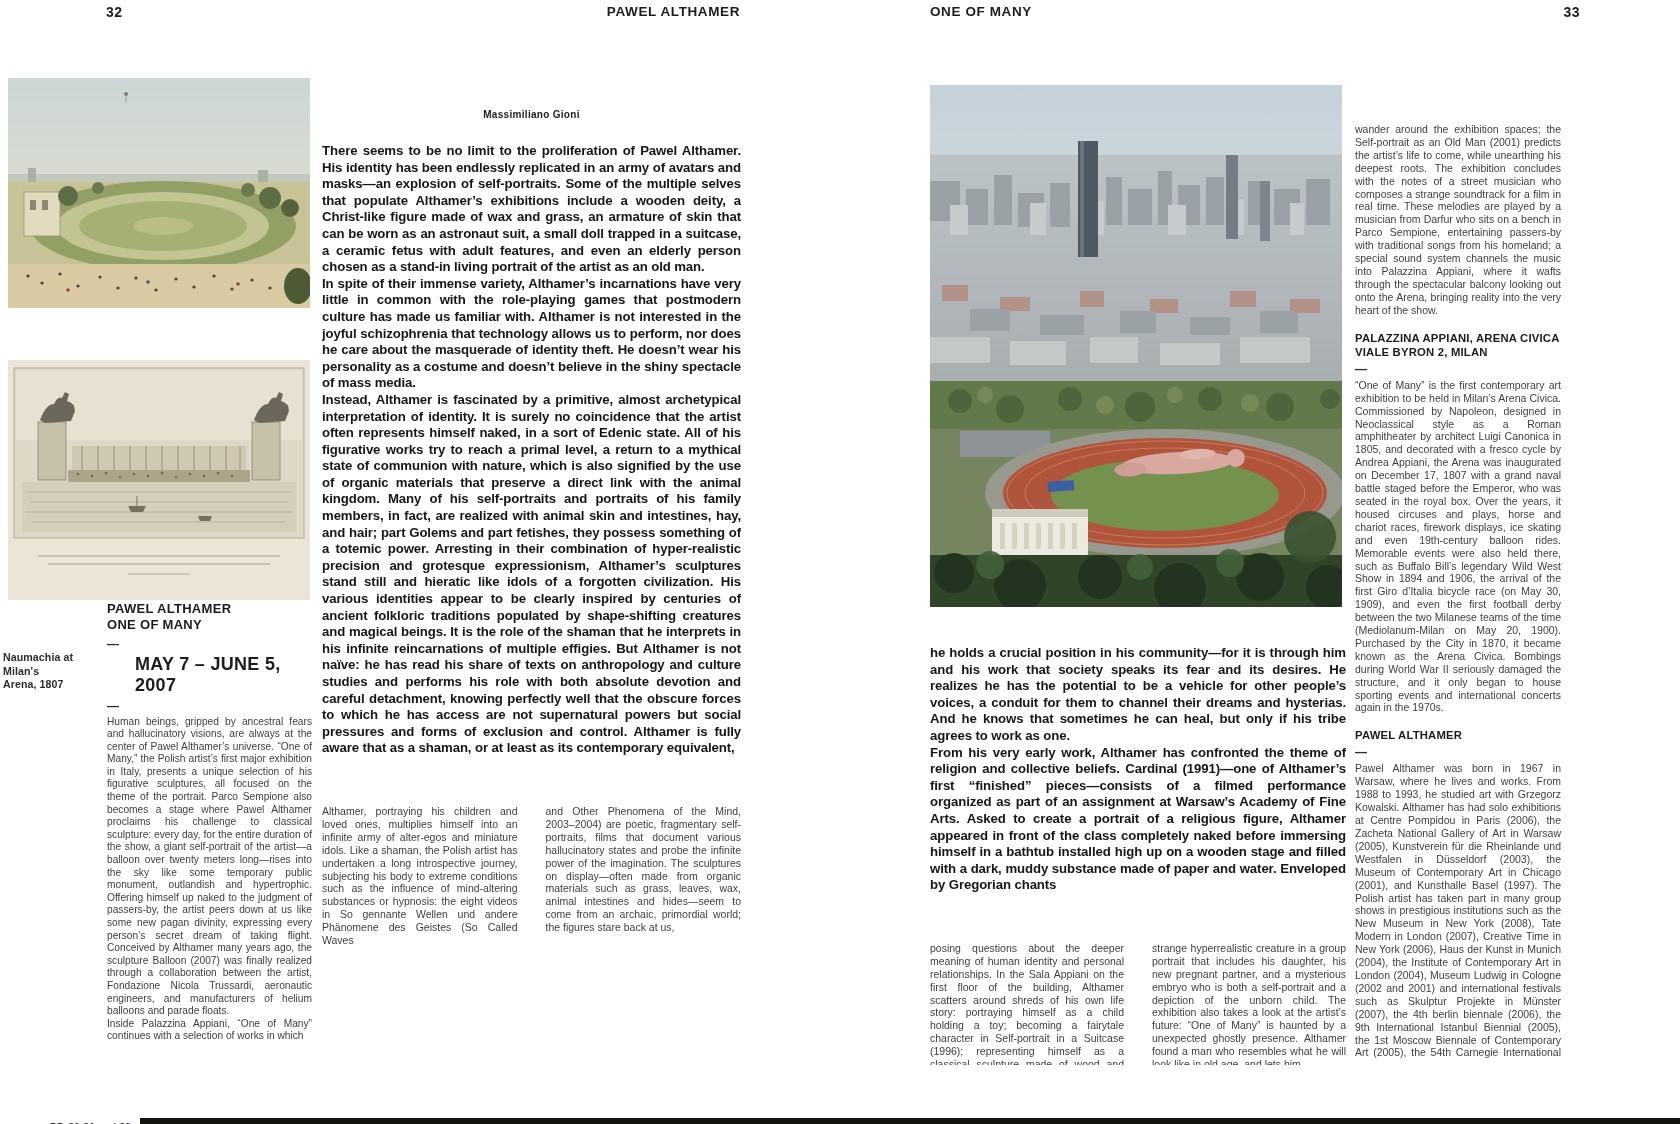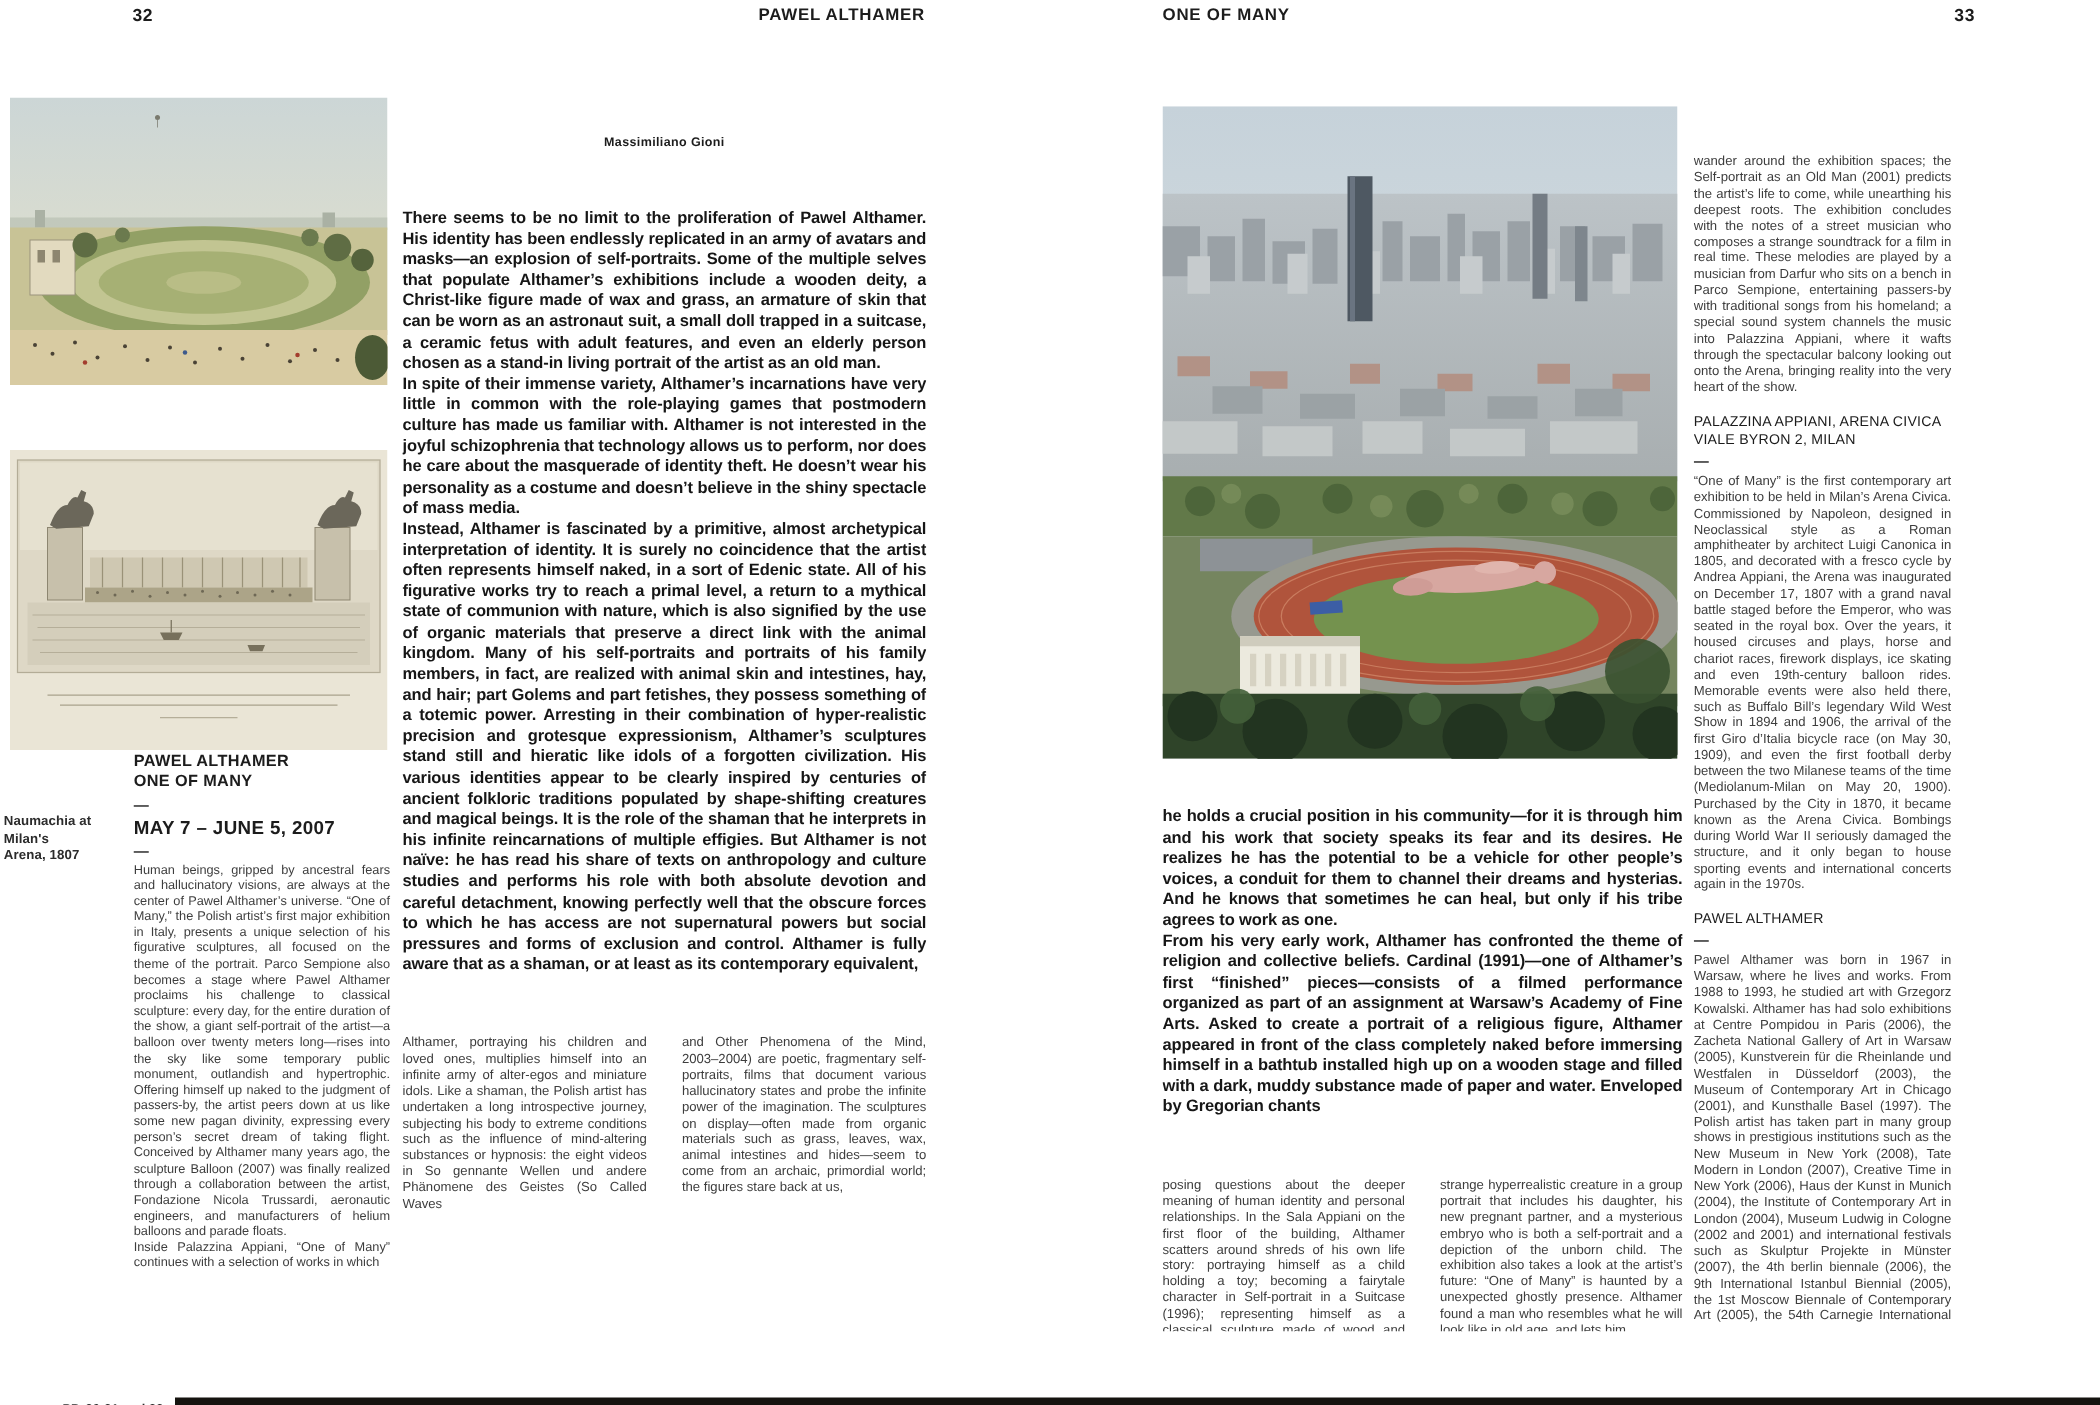--- a/index.html
+++ b/index.html
@@ -11,32 +11,32 @@
   .j{text-align:justify;margin-top:30px;}
   
   .pagenum{font-size:14px;font-weight:700;letter-spacing:.5px;}
   .runhead{font-size:13.5px;font-weight:700;letter-spacing:.6px;}
   
   .cap{font-size:10.6px;font-weight:700;color:#2b2b2b;line-height:1.28;letter-spacing:.1px;margin-top:48px;}
   
   .small{font-size:10.5px;line-height:12.9px;color:#3d3d3d;font-weight:400;}
   
   .info-artist{font-size:13px;font-weight:700;line-height:1.25;letter-spacing:.3px;}
-  .info-dates{font-size:15px;font-weight:700;letter-spacing:.3px;}
+  .info-dates{font-size:18px;font-weight:700;letter-spacing:.3px;margin-left:28px;}
   .dash{display:block;font-size:12px;font-weight:700;line-height:14px;margin:3px 0 3px 0;color:#2b2b2b;}
   
   .essay-title{font-size:24px;line-height:26px;font-weight:700;text-align:center;letter-spacing:.4px;color:#111;}
   .essay-author{font-size:10px;font-weight:700;text-align:center;margin-top:24px;letter-spacing:.3px;}
   .lead{font-size:13.2px;line-height:16.6px;font-weight:700;color:#161616;letter-spacing:-0.1px;}
   .lead p{margin:0;}
   .noterow{display:flex;gap:28px;margin-top:18px;}
   .noterow .col{flex:1;}
   
   .sb{font-size:10.5px;line-height:12.9px;color:#3d3d3d;}
-  .sb-h{font-size:11.3px;font-weight:400;color:#1c1c1c;line-height:1.25;letter-spacing:.2px;margin-top:14px;}
+  .sb-h{font-size:11.3px;font-weight:700;color:#1c1c1c;line-height:1.25;letter-spacing:.2px;margin-top:14px;}
   
   .imgframe{display:block;}
   .scan-edge{position:absolute;left:140px;bottom:0;right:0;height:6px;background:#15130f;}
 </style>
 </head>
 <body>
 
 <div class="abs pagenum" style="left:106px;top:4px;">32</div>
 <div class="abs runhead" style="left:440px;top:4px;width:300px;text-align:right;">PAWEL ALTHAMER</div>
 <div class="abs runhead" style="left:930px;top:4px;">ONE OF MANY</div>
@@ -174,21 +174,21 @@
 <div class="abs cap" style="left:14px;top:1073px;width:220px;font-size:10.2px;">
   <div style="padding-left:36px;">PP. 30-31 and 33</div>
   <div>BALLOON, 2007</div>
   <div>Nylon, polyester, acrylic, ropes, helium,</div>
   <div>2100 x 671 x 366 cm</div>
 
 </div>
 
 <div class="abs" style="left:322px;top:85px;width:419px;height:960px;overflow:hidden;">
   <div class="essay-author">Massimiliano Gioni</div>
-  <div class="lead j" style="margin-top:46px;">
+  <div class="lead j" style="margin-top:23px;">
     <p>There seems to be no limit to the proliferation of Pawel Althamer. His identity has been endlessly replicated in an army of avatars and masks—an explosion of self-portraits. Some of the multiple selves that populate Althamer’s exhibitions include a wooden deity, a Christ-like figure made of wax and grass, an armature of skin that can be worn as an astronaut suit, a small doll trapped in a suitcase, a ceramic fetus with adult features, and even an elderly person chosen as a stand-in living portrait of the artist as an old man.</p>
     <p>In spite of their immense variety, Althamer’s incarnations have very little in common with the role-playing games that postmodern culture has made us familiar with. Althamer is not interested in the joyful schizophrenia that technology allows us to perform, nor does he care about the masquerade of identity theft. He doesn’t wear his personality as a costume and doesn’t believe in the shiny spectacle of mass media.</p>
     <p>Instead, Althamer is fascinated by a primitive, almost archetypical interpretation of identity. It is surely no coincidence that the artist often represents himself naked, in a sort of Edenic state. All of his figurative works try to reach a primal level, a return to a mythical state of communion with nature, which is also signified by the use of organic materials that preserve a direct link with the animal kingdom. Many of his self-portraits and portraits of his family members, in fact, are realized with animal skin and intestines, hay, and hair; part Golems and part fetishes, they possess something of a totemic power. Arresting in their combination of hyper-realistic precision and grotesque expressionism, Althamer’s sculptures stand still and hieratic like idols of a forgotten civilization. His various identities appear to be clearly inspired by centuries of ancient folkloric traditions populated by shape-shifting creatures and magical beings. It is the role of the shaman that he interprets in his infinite reincarnations of multiple effigies. But Althamer is not naïve: he has read his share of texts on anthropology and culture studies and performs his role with both absolute devotion and careful detachment, knowing perfectly well that the obscure forces to which he has access are not supernatural powers but social pressures and forms of exclusion and control. Althamer is fully aware that as a shaman, or at least as its contemporary equivalent,</p>
   </div>
   <div class="noterow">
     <div class="col small j">Althamer, portraying his children and loved ones, multiplies himself into an infinite army of alter-egos and miniature idols. Like a shaman, the Polish artist has undertaken a long introspective journey, subjecting his body to extreme conditions such as the influence of mind-altering substances or hypnosis: the eight videos in So gennante Wellen und andere Phänomene des Geistes (So Called Waves</div>
     <div class="col small j">and Other Phenomena of the Mind, 2003–2004) are poetic, fragmentary self-portraits, films that document various hallucinatory states and probe the infinite power of the imagination. The sculptures on display—often made from organic materials such as grass, leaves, wax, animal intestines and hides—seem to come from an archaic, primordial world; the figures stare back at us,</div>
   </div>
 </div>
 

